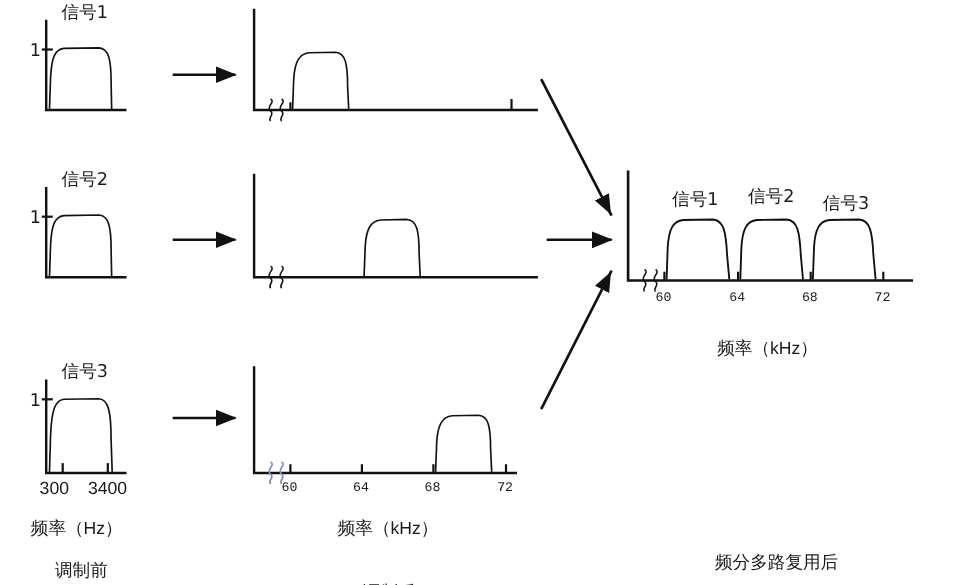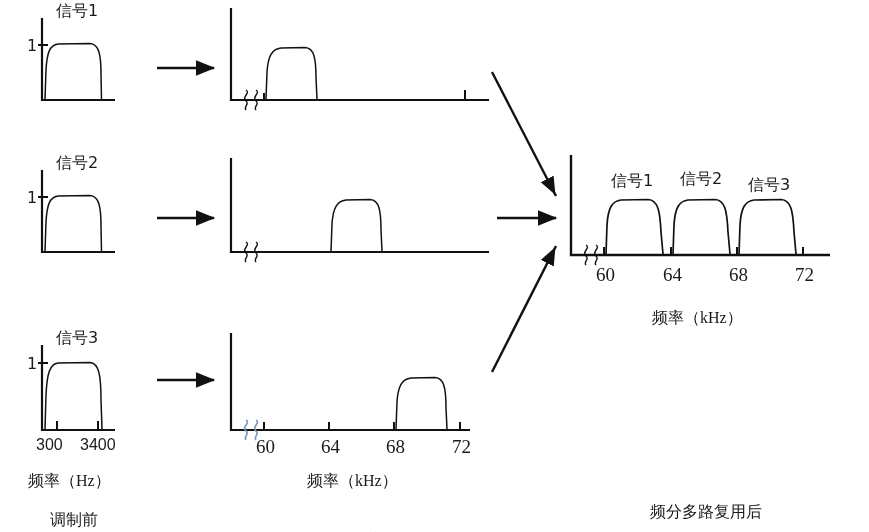--- a/index.html
+++ b/index.html
@@ -27,25 +27,25 @@
     position: absolute;
     color: #1a1a1a;
     white-space: nowrap;
     line-height: 1;
   }
   .lbl-num {
     font-family: Liberation Sans, sans-serif;
     font-size: 16px;
   }
   .lbl-num-sm {
-    font-family: Liberation Serif, serif;
-    font-size: 19px;
+    font-family: Liberation Mono, monospace;
+    font-size: 12px;
   }
   .lbl-cap {
-    font-family: Liberation Serif, serif;
+    font-family: Liberation Sans, sans-serif;
     font-size: 16px;
   }
   .lbl-sig {
     font-family: "DejaVu Sans", sans-serif;
     font-size: 16px;
   }
   .lbl-y {
     font-family: "DejaVu Sans", sans-serif;
     font-size: 16px;
   }

